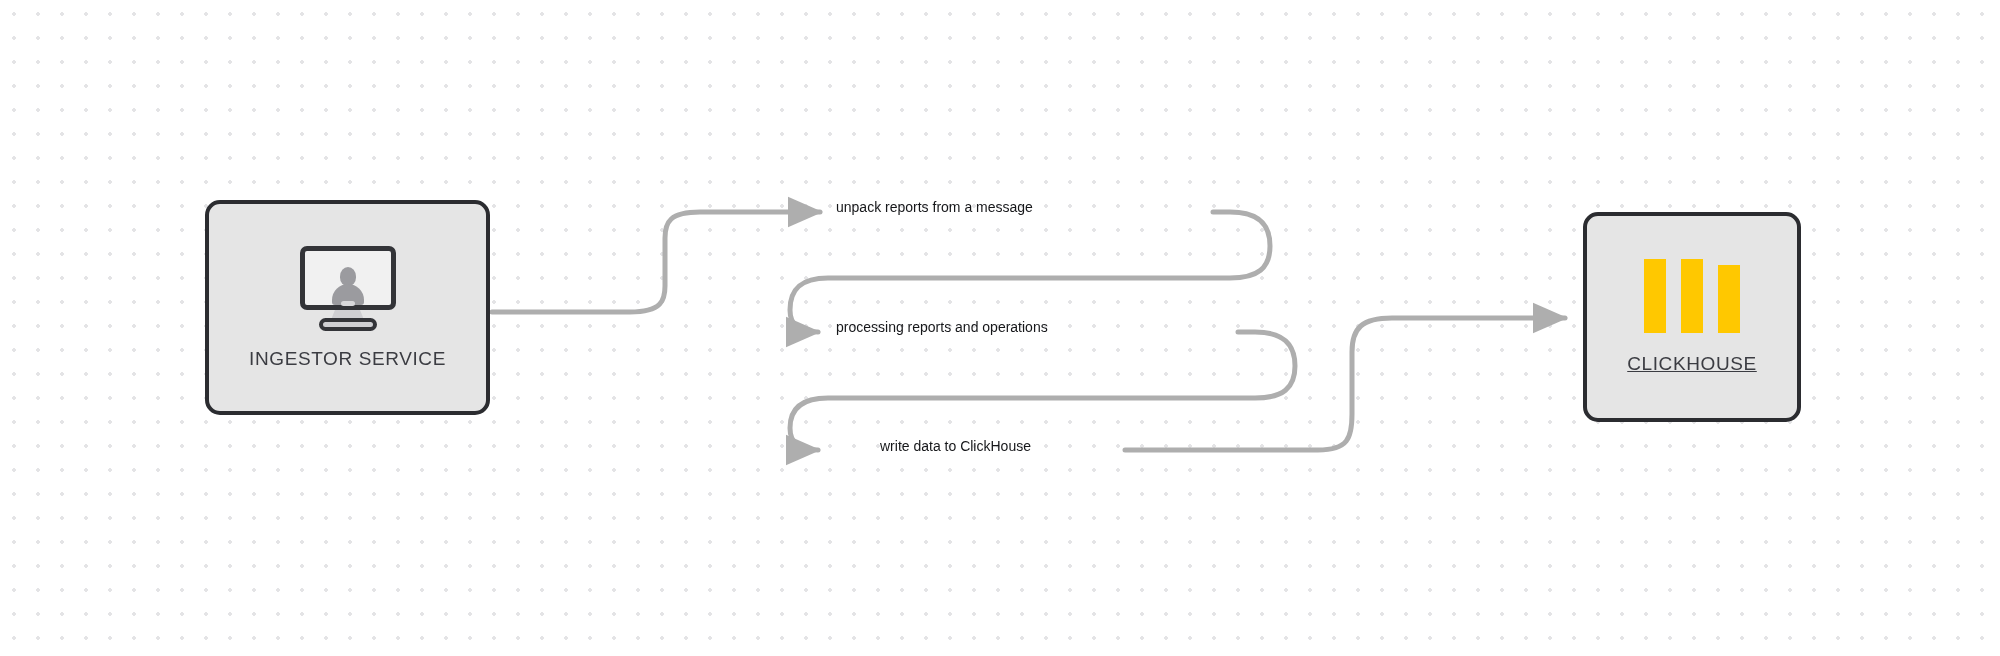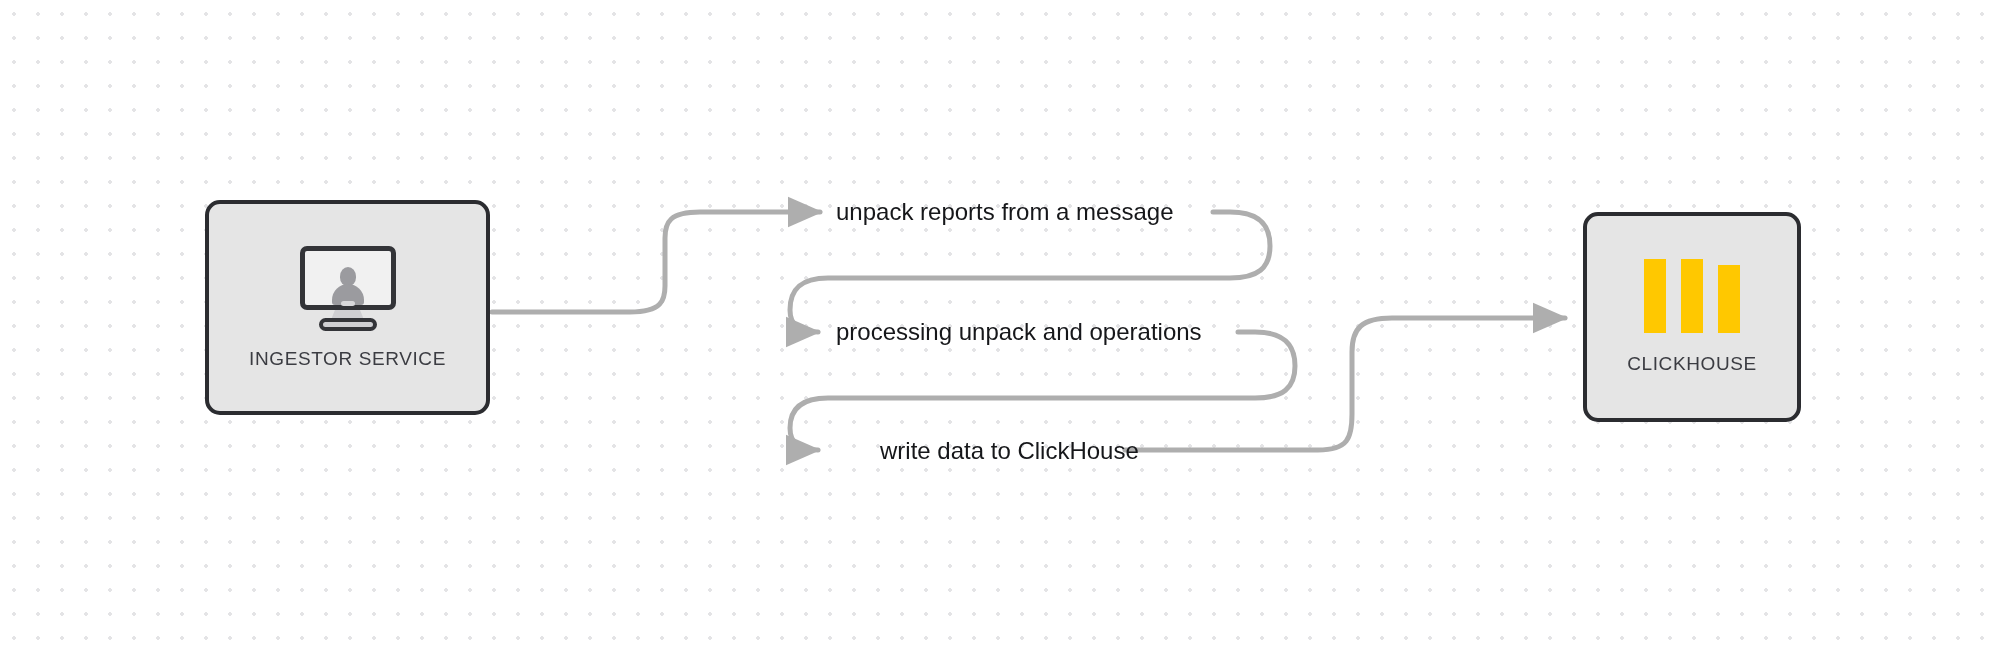--- a/index.html
+++ b/index.html
@@ -59,31 +59,31 @@
     background:#cfcfd2;border:4px solid #333438;border-radius:7px;
     box-sizing:border-box;
   }
   .monitor-dot{
     position:absolute;left:47px;top:55px;width:14px;height:5px;
     background:#d8d8da;border-radius:3px;
   }
 
   
   #node-clickhouse{left:1583px;top:212px;width:218px;height:210px;}
-  #node-clickhouse .node-label{font-size:19px;margin-top:20px;}
+  #node-clickhouse .node-label{font-size:19px;margin-top:20px;text-decoration:underline;}
   .ch-logo{display:flex;align-items:flex-end;gap:15px;height:74px;}
   .ch-bar{width:22px;background:#ffc800;}
   .ch-bar.b1{height:74px;}
   .ch-bar.b2{height:74px;}
   .ch-bar.b3{height:68px;}
 
   
   .edge-label{
     position:absolute;
-    font-size:24px;
+    font-size:14px;
     color:#16171a;
     white-space:nowrap;
     line-height:1;
   }
   #edge-label-0{left:836px;top:200px;}
   #edge-label-1{left:836px;top:320px;}
   #edge-label-2{left:836px;top:439px;margin-left:44px;}
 </style>
 </head>
 <body>
@@ -123,21 +123,21 @@
     <path d="M 1125 450
              L 1318 450
              C 1348 450 1352 438 1352 414
              L 1352 352
              C 1352 328 1362 318 1392 318
              L 1565 318" fill="none" stroke="#aeaeae" stroke-width="5" stroke-linecap="round" stroke-linejoin="round" marker-end="url(#arrowhead)"></path>
   </svg>
 
   <div class="edge-label" id="edge-label-0">unpack reports from a message</div>
 
-  <div class="edge-label" id="edge-label-1">processing unpack and operations</div>
+  <div class="edge-label" id="edge-label-1">processing reports and operations</div>
 
   <div class="edge-label" id="edge-label-2">write data to ClickHouse</div>
 
   <div class="node" id="node-ingestor">
     <div class="monitor">
       <div class="monitor-neck"></div>
       <div class="monitor-base"></div>
       <div class="monitor-screen">
         <div class="person">
           <div class="person-head"></div>

